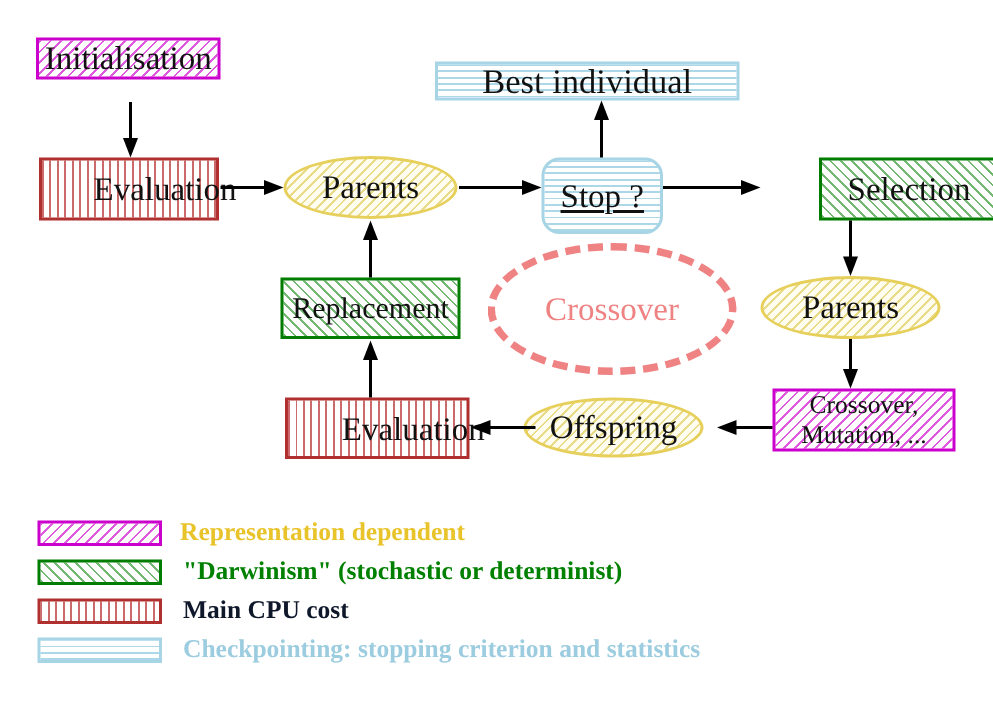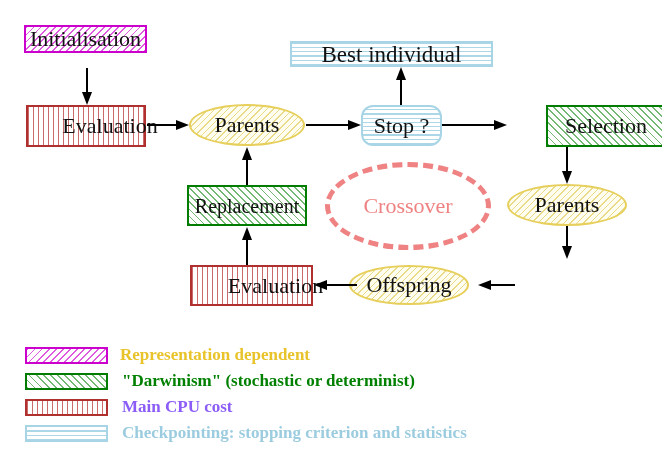--- a/index.html
+++ b/index.html
@@ -52,32 +52,38 @@
   </div>
 
   <div class="node hatch-yellow ellipse" style="left:189px;top:104px;width:116px;height:42px;">
     <span>Parents</span>
   </div>
 
   <div class="node stripe-cyan" style="left:290px;top:41px;width:203px;height:26px;font-size:23px;">
     <span>Best individual</span>
   </div>
 
-  <div class="node stripe-cyan" style="left:361px;top:105px;width:81px;height:41px;border-radius:12px;">
+  <div class="node stripe-cyan" style="left:361px;top:105px;width:81px;height:51px;border-radius:12px;text-decoration:underline;">
     <span>Stop ?</span>
   </div>
 
   <div class="node hatch-green" style="left:507px;top:105px;width:120px;height:42px;margin-left:39px;">
     <span>Selection</span>
   </div>
 
   <div class="node hatch-yellow ellipse" style="left:507px;top:184px;width:120px;height:42px;">
     <span>Parents</span>
   </div>
 
+  <div class="node hatch-magenta" style="left:515px;top:259px;width:122px;height:42px;">
+    <div class="crossover-lines">
+      <span>Crossover,</span>
+      <span>Mutation, ...</span>
+    </div>
+  </div>
 
   <div class="node hatch-yellow ellipse" style="left:349px;top:265px;width:120px;height:40px;">
     <span>Offspring</span>
   </div>
 
   <div class="node stripe-red" style="left:190px;top:265px;width:123px;height:41px;">
     <span>Evaluation</span>
   </div>
 
   <div class="node hatch-green" style="left:187px;top:185px;width:120px;height:41px;font-size:20px;">
@@ -148,21 +154,21 @@
     <span class="legend-text" style="color:#e8c32a;margin-left:12px;">Representation dependent</span>
   </div>
 
   <div class="legend-row" style="top:371px;">
     <span class="legend-swatch hatch-green"></span>
     <span class="legend-text" style="color:#008000;">"Darwinism" (stochastic or determinist)</span>
   </div>
 
   <div class="legend-row" style="top:397px;">
     <span class="legend-swatch stripe-red"></span>
-    <span class="legend-text" style="color:#8b5cf6;">Main CPU cost</span>
+    <span class="legend-text" style="color:#0f172a;">Main CPU cost</span>
   </div>
 
   <div class="legend-row" style="top:423px;">
     <span class="legend-swatch stripe-cyan"></span>
     <span class="legend-text" style="color:#9cccdf;">Checkpointing: stopping criterion and statistics</span>
   </div>
 
 </div>
 
 </body></html>

